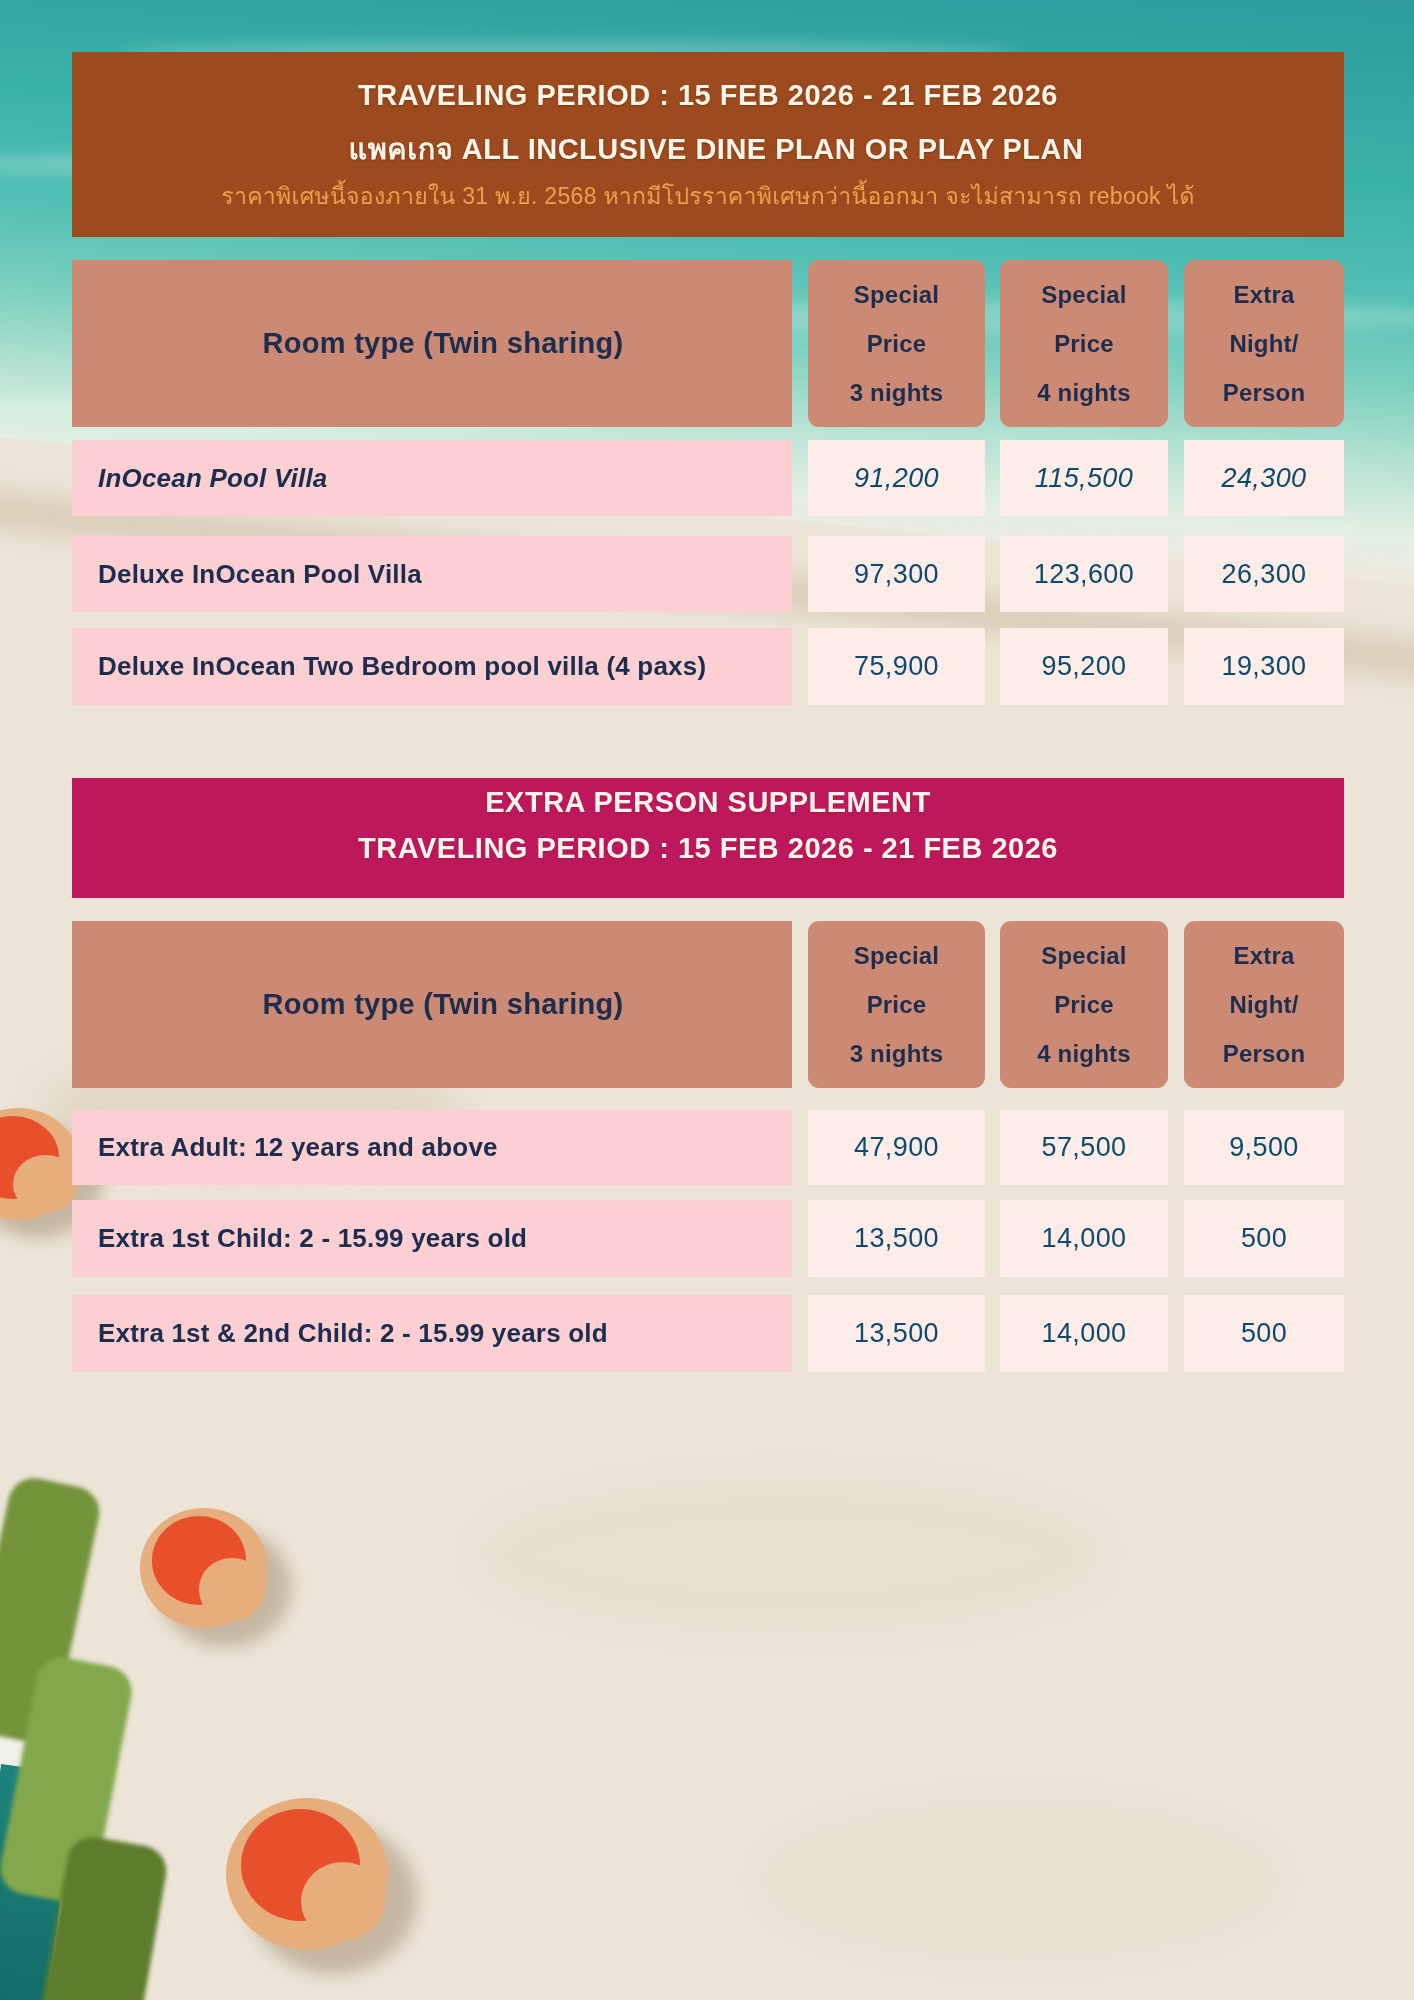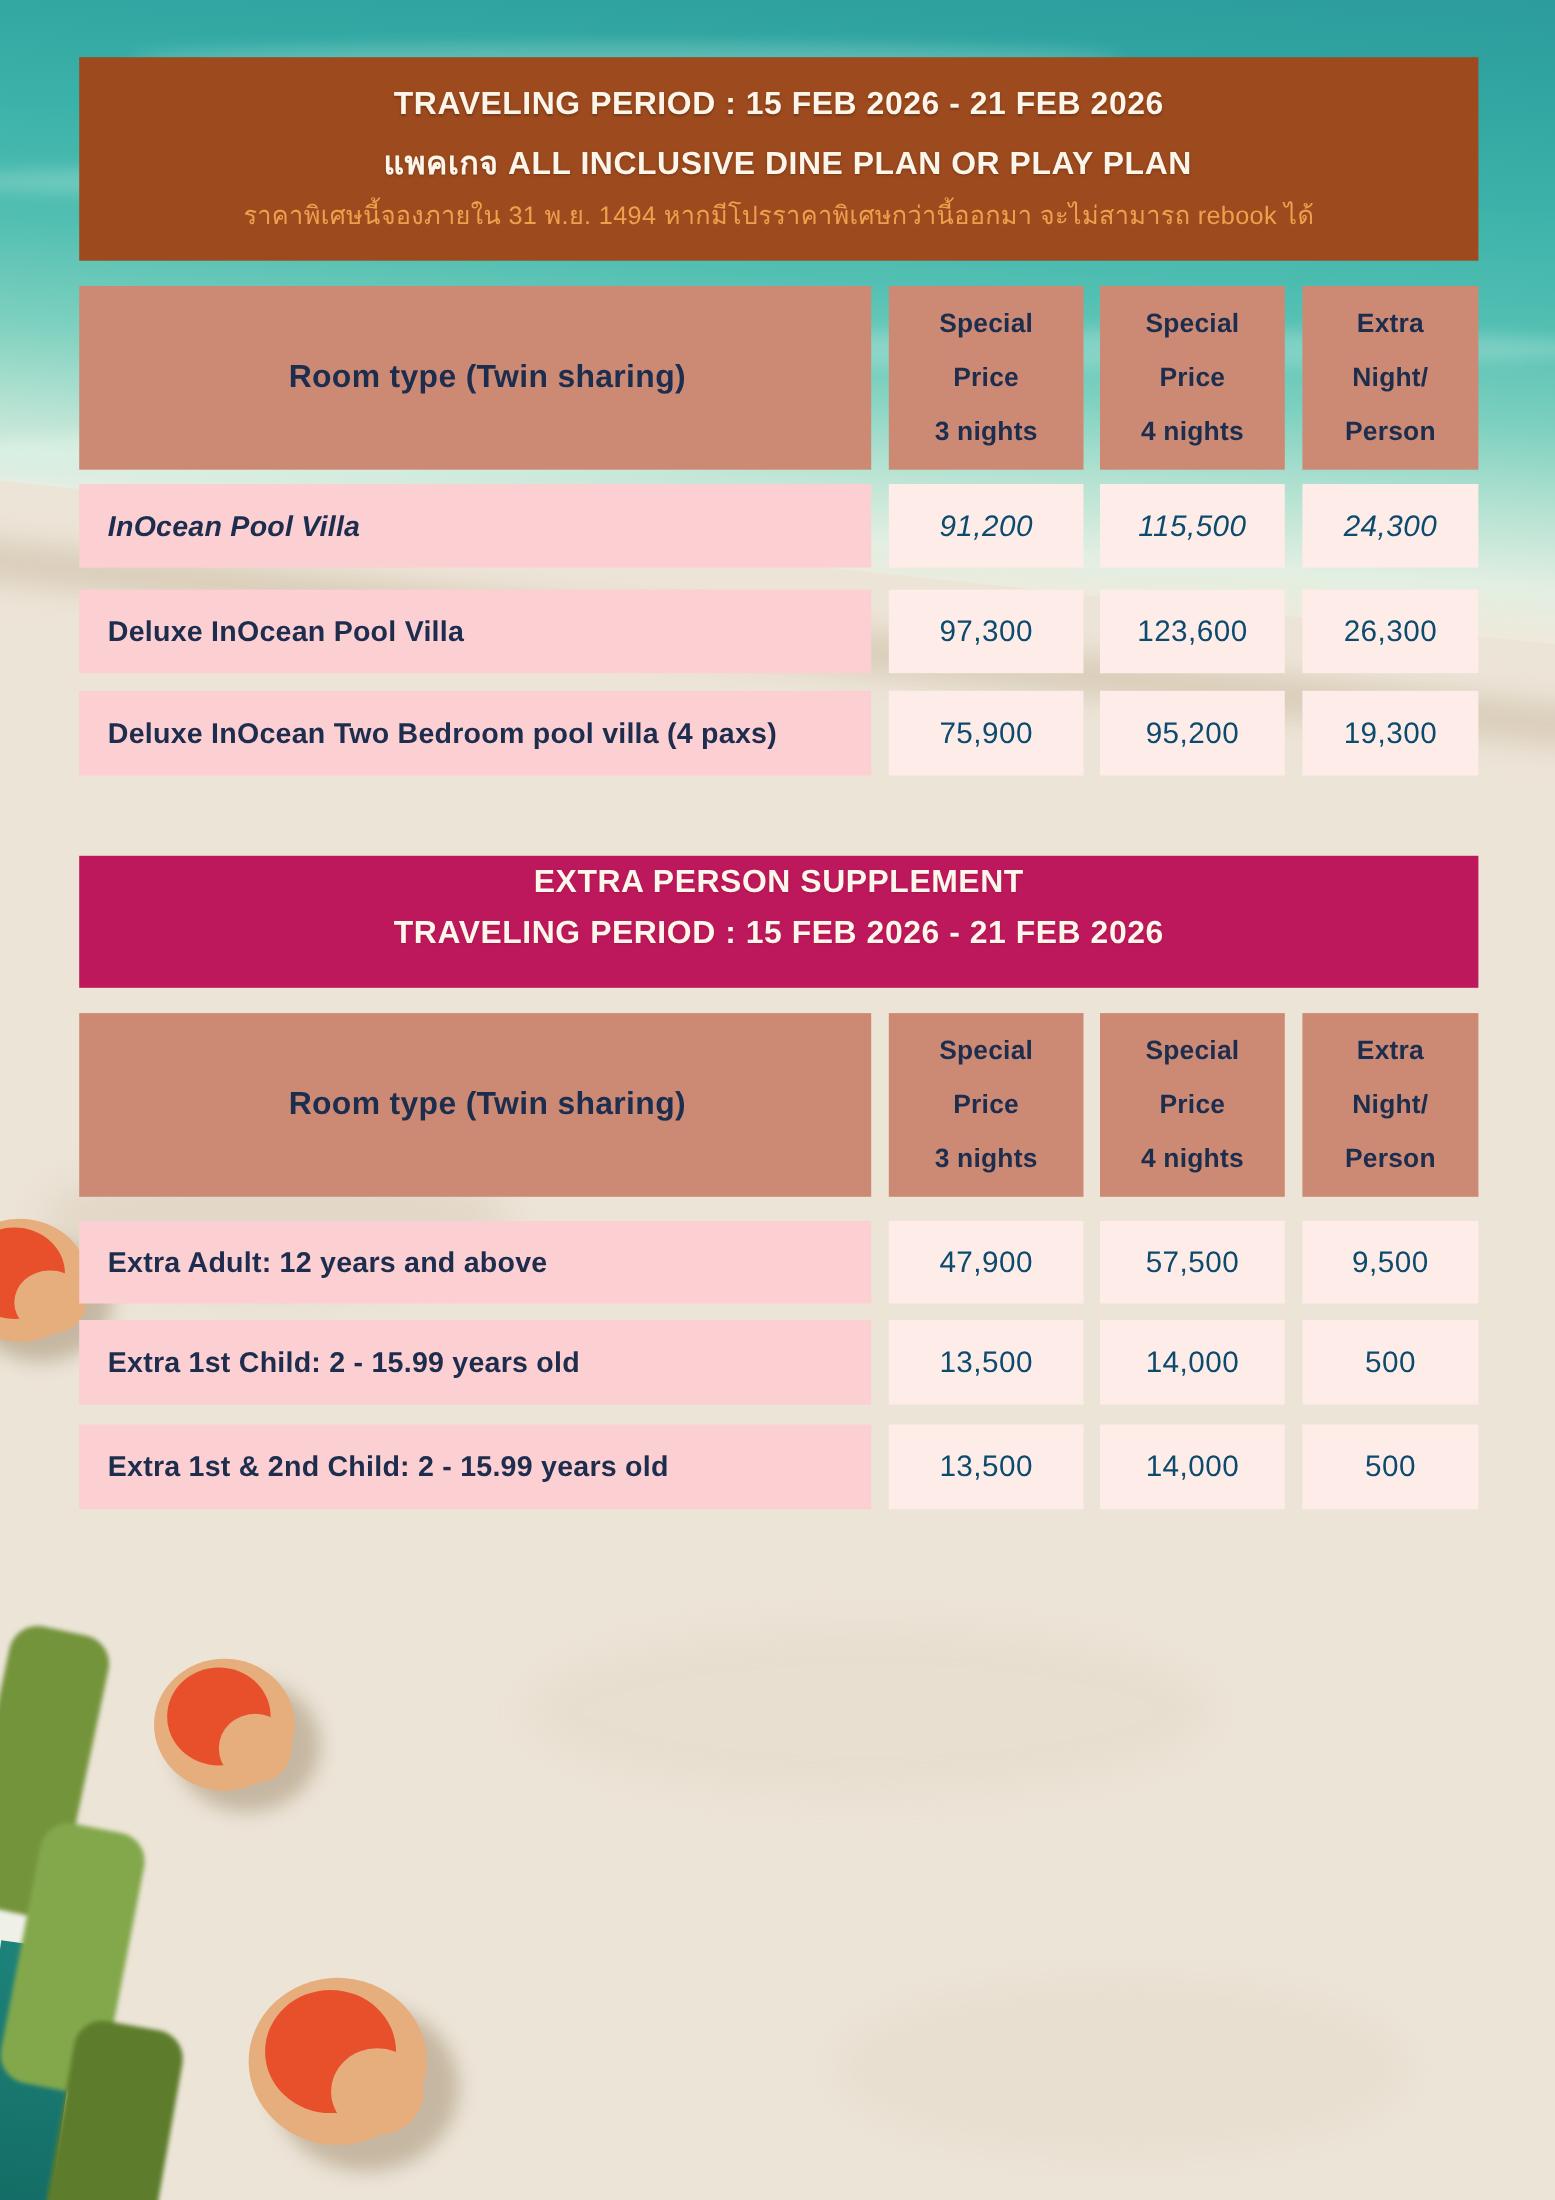--- a/index.html
+++ b/index.html
@@ -67,21 +67,21 @@
   .band{position:absolute;left:72px;width:1272px;}
   .cell{position:absolute;top:0;height:100%;box-sizing:border-box;display:flex;align-items:center;}
   .c-label{left:0;width:720px;padding-left:22px;}
   .c-v1{left:736px;width:177px;}
   .c-v2{left:928px;width:168px;}
   .c-v3{left:1112px;width:160px;}
   .thead{height:167px;}
   .thead .cell{background:#cc8a74;justify-content:center;text-align:center;}
   .thead .room-h{color:#1d2d4e;font-weight:bold;font-size:29px;letter-spacing:.3px;}
   .thead .col-h{color:#1d2d4e;font-weight:bold;font-size:24px;line-height:49px;
-    white-space:pre-line;letter-spacing:.2px;}
+    white-space:pre-line;letter-spacing:.2px;border-radius:11px;}
   .trow{height:76px;}
   .trow .cell{background:#fdece7;justify-content:center;}
   .trow .c-label{background:#fccfd3;justify-content:flex-start;padding-left:26px;
     color:#1d2d4e;font-weight:bold;font-size:26px;letter-spacing:.2px;}
   .trow .val{color:#0c4a6e;font-size:27px;letter-spacing:.4px;}
 </style>
 </head>
 <body>
 
 <div class="page">
@@ -118,21 +118,21 @@
   <div class="lounger" style="left:226px;top:1798px;width:162px;height:152px;">
     <i class="lsh"></i>
       <i class="lb"></i>
       <i class="lc"></i>
       <i class="ls"></i>
   </div>
 
   <div class="promo-box">
     <div class="promo-line1">TRAVELING PERIOD : 15 FEB 2026 - 21 FEB 2026</div>
     <div class="promo-line2">แพคเกจ ALL INCLUSIVE DINE PLAN OR PLAY PLAN</div>
-    <div class="promo-line3">ราคาพิเศษนี้จองภายใน 31 พ.ย. 1494 หากมีโปรราคาพิเศษกว่านี้ออกมา จะไม่สามารถ rebook ได้</div>
+    <div class="promo-line3">ราคาพิเศษนี้จองภายใน 31 พ.ย. 2568 หากมีโปรราคาพิเศษกว่านี้ออกมา จะไม่สามารถ rebook ได้</div>
   </div>
 
   <div class="band thead" style="top:260px;">
     <div class="cell c-label room-h">Room type (Twin sharing)</div>
     <div class="cell c-v1 col-h">Special
 Price
 3 nights</div>
     <div class="cell c-v2 col-h">Special
 Price
 4 nights</div>

